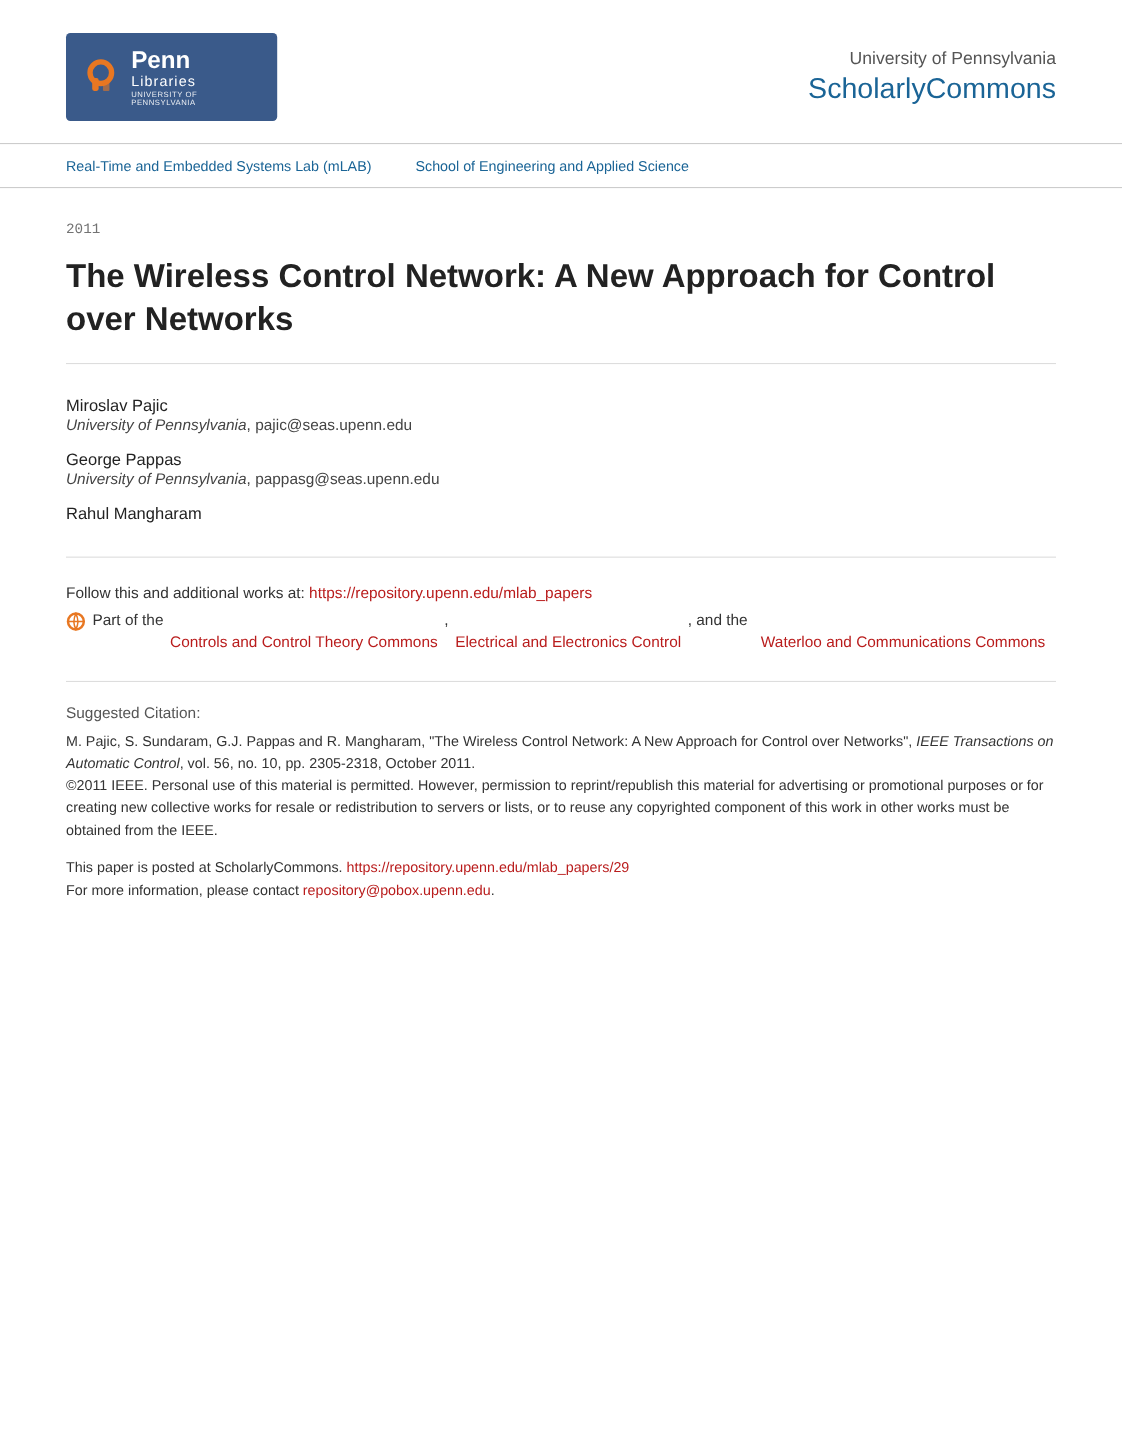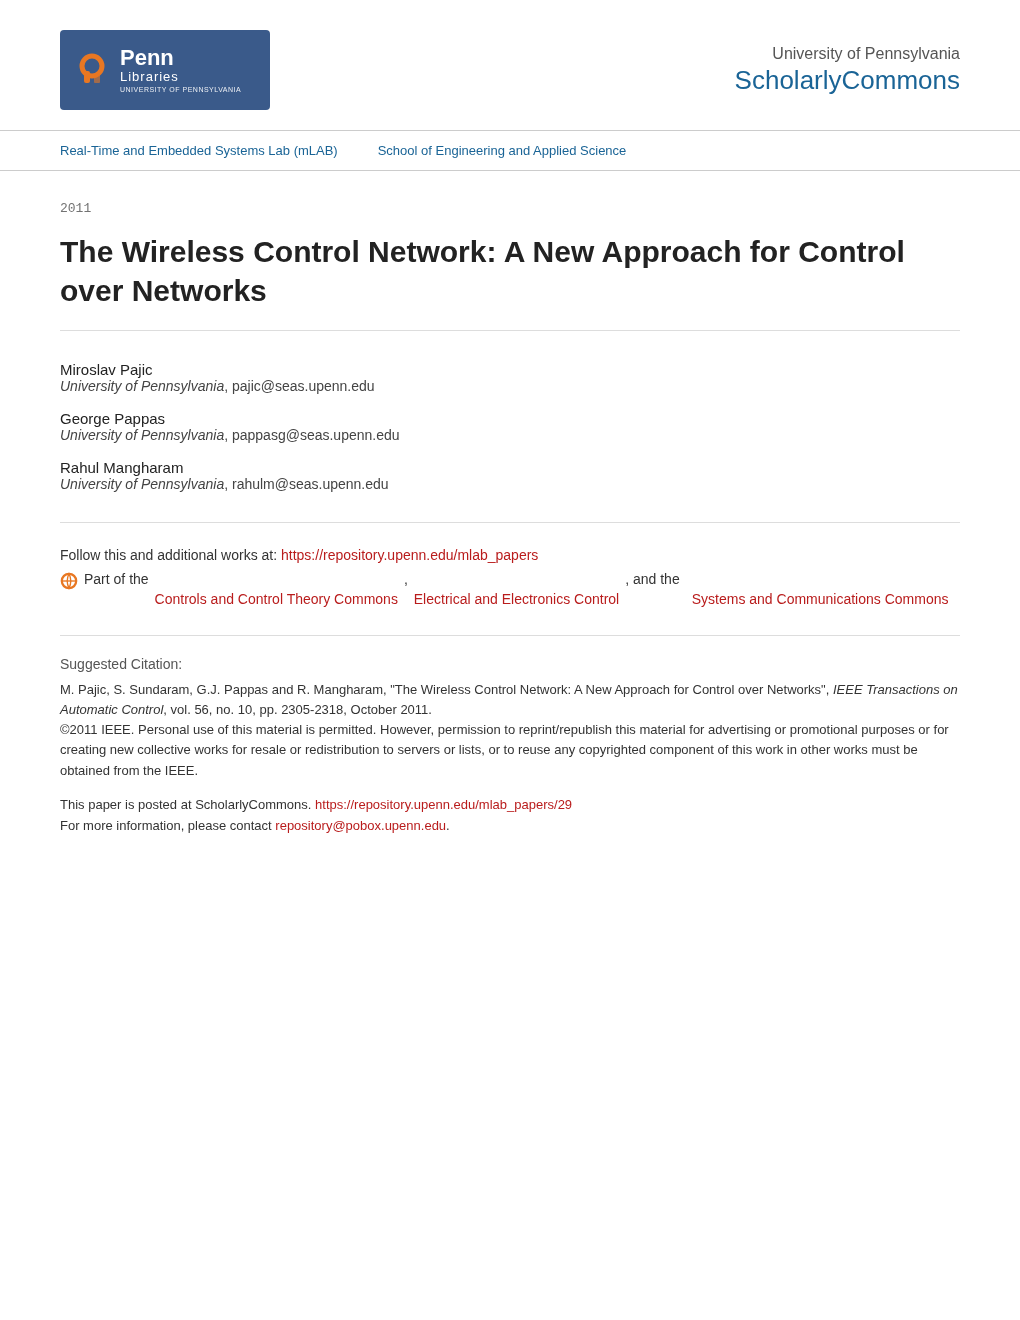--- a/index.html
+++ b/index.html
@@ -27,21 +27,21 @@
     .logo-area {
       width: 220px;
     }
     .logo-box {
       background: #3a5a8a;
       border-radius: 4px;
       padding: 10px 14px;
       display: flex;
       align-items: center;
       gap: 10px;
-      width: 210px;
+      width: 192px;
       height: 80px;
     }
     .logo-text-area {
       display: flex;
       flex-direction: column;
       color: #fff;
     }
     .logo-penn {
       font-size: 22px;
       font-weight: bold;
@@ -257,21 +257,20 @@
       </div>
 
 
       <div class="author-block">
         <div class="author-name">George Pappas</div>
         <div class="author-affil"><em>University of Pennsylvania</em>, pappasg@seas.upenn.edu</div>
       </div>
 
       <div class="author-block">
         <div class="author-name">Rahul Mangharam</div>
-        <div class="author-affil"><em>University of Pennsylvania</em>, rahulm@seas.upenn.edu</div>
       </div>
 
     </div>
 
     <div class="follow-section">
       <div class="follow-line">
         <span>Follow this and additional works at: </span><a class="follow-link" href="#">https://repository.upenn.edu/mlab_papers</a>
       </div>
       <div class="part-of-line">
 
@@ -279,21 +278,21 @@
           <circle cx="10" cy="10" r="8" fill="none" stroke="#e87722" stroke-width="2.5"></circle>
           <path d="M10 2 Q6 10 10 18 Q14 10 10 2Z" fill="none" stroke="#e87722" stroke-width="1.5"></path>
           <line x1="2.5" y1="10" x2="17.5" y2="10" stroke="#e87722" stroke-width="1.5"></line>
         </svg>
         <span>Part of the </span>
           <a class="follow-link" href="#">Controls and Control Theory Commons</a>
           <span>, </span>
           <a class="follow-link" href="#">Electrical and Electronics Control</a>
           <span>, and the</span>
         <br>
-        <a class="follow-link" href="#">Systems and Communications Commons</a>
+        <a class="follow-link" href="#">Waterloo and Communications Commons</a>
       </div>
     </div>
 
 
     <div class="suggested-section">
       <div class="suggested-label">Suggested Citation:</div>
       <div class="suggested-text">
         M. Pajic, S. Sundaram, G.J. Pappas and R. Mangharam, "The Wireless Control Network: A New Approach for Control over Networks", <em>IEEE Transactions on Automatic Control</em>, vol. 56, no. 10, pp. 2305-2318, October 2011.<br>
         ©2011 IEEE. Personal use of this material is permitted. However, permission to reprint/republish this material for advertising or promotional purposes or for creating new collective works for resale or redistribution to servers or lists, or to reuse any copyrighted component of this work in other works must be obtained from the IEEE.
       </div>

